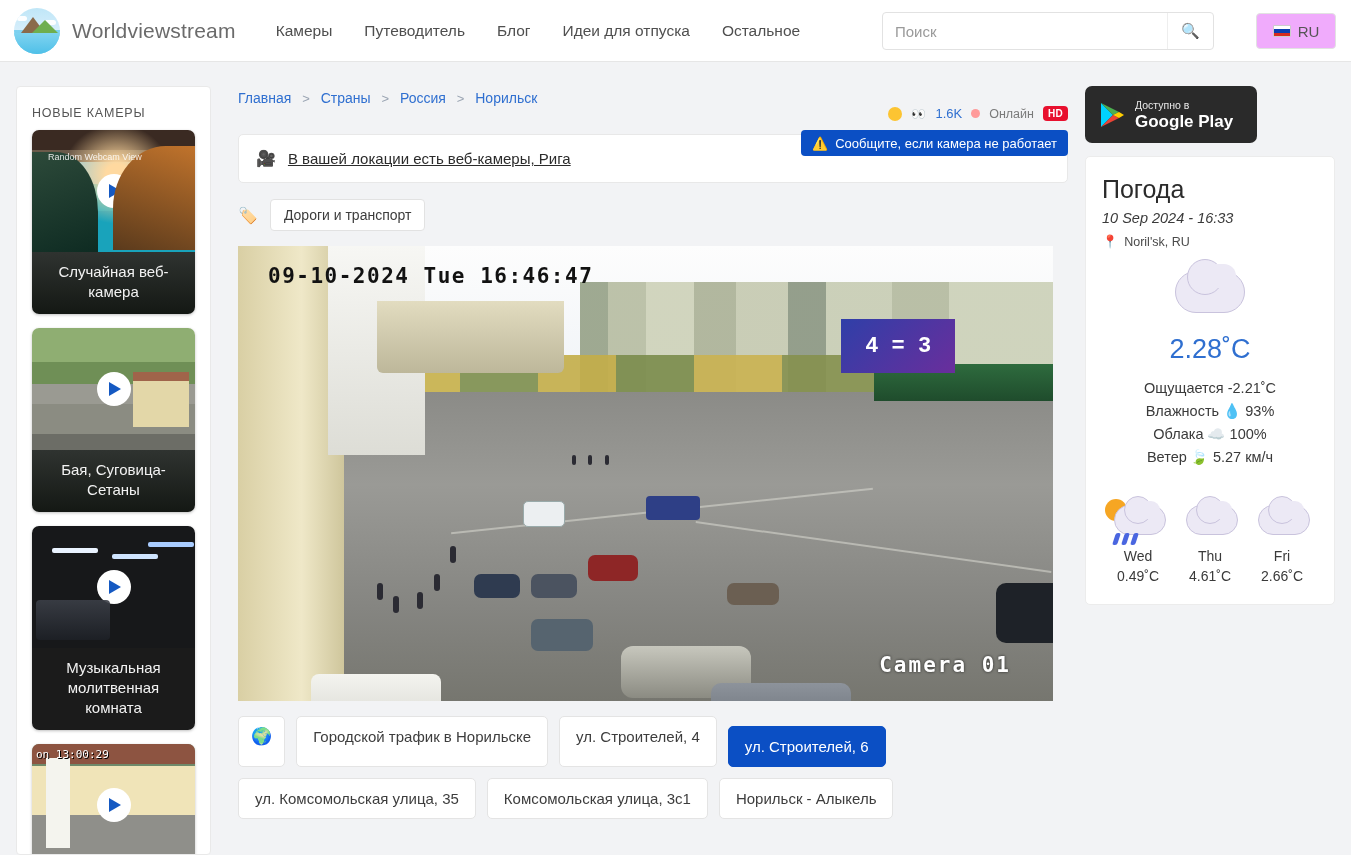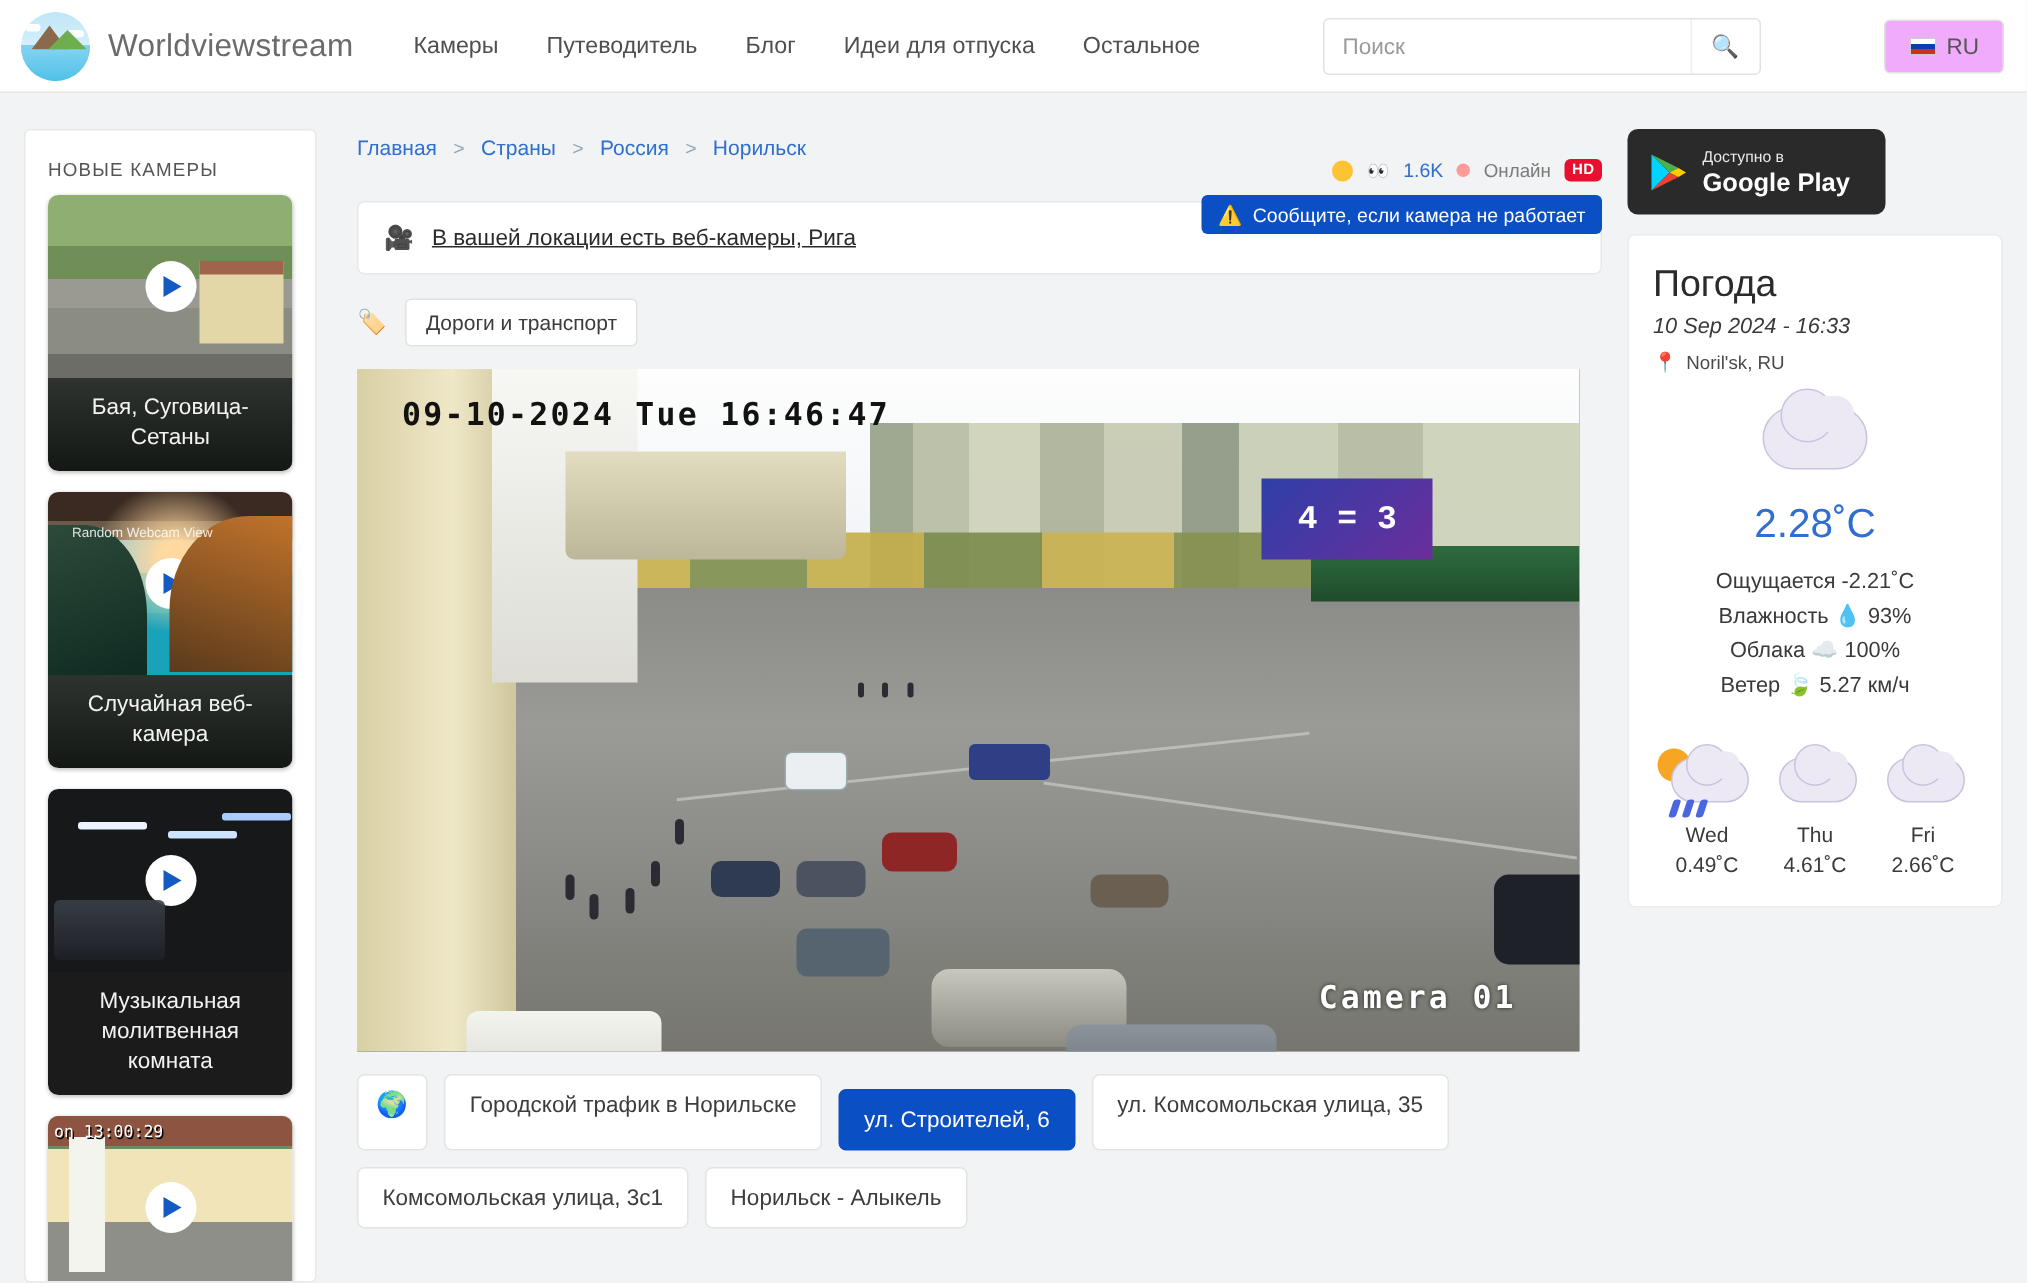--- a/index.html
+++ b/index.html
@@ -56,21 +56,21 @@
   .brand {
     margin-left: 12px;
     font-size: 21px; color: #6b6b6b; letter-spacing: .2px;
   }
   .nav { display: flex; align-items: center; margin-left: 40px; gap: 32px; }
   .nav a {
     color: #4f4f4f; font-size: 15.5px; text-decoration: none; white-space: nowrap;
   }
   .search-box {
     position: absolute; left: 882px; top: 12px;
-    width: 292px; height: 38px;
+    width: 332px; height: 38px;
     border: 1px solid #e2e2e2; border-radius: 4px;
     background: #fff; display: flex; align-items: flex-start;
   }
   .search-input {
     border: 0; outline: 0; flex: 1; height: 100%;
     padding: 0 12px; font-size: 15px; color: #666;
     font-family: "Liberation Sans", sans-serif; background: transparent;
   }
   .search-input::placeholder { color: #9a9a9a; }
   .search-btn {
@@ -394,32 +394,32 @@
   <div class="lang-btn">
     <span class="flag-ru"></span>
     <span>RU</span>
   </div>
 </div>
 
 <aside class="sidebar">
   <div class="sidebar-title">НОВЫЕ КАМЕРЫ</div>
 
   <div class="cam-card">
-    <div class="cam-thumb thumb-b">
-      <div class="cam-play"></div>
-    </div>
-    <div class="cam-label grad">Бая, Суговица-Сетаны</div>
-  </div>
-
-  <div class="cam-card">
     <div class="cam-thumb thumb-a">
       <div class="ovl">Random Webcam View</div>
       <div class="cam-play"></div>
     </div>
     <div class="cam-label grad">Случайная веб-камера</div>
+  </div>
+
+  <div class="cam-card">
+    <div class="cam-thumb thumb-b">
+      <div class="cam-play"></div>
+    </div>
+    <div class="cam-label grad">Бая, Суговица-Сетаны</div>
   </div>
 
   <div class="cam-card">
     <div class="cam-thumb thumb-c">
       <div class="cam-play"></div>
     </div>
     <div class="cam-label dark2">Музыкальная молитвенная комната</div>
   </div>
 
   <div class="cam-card">
@@ -505,20 +505,21 @@
     <div class="person" style="left:43%;top:46%;height:10px;width:4px;"></div>
     <div class="person" style="left:45%;top:46%;height:10px;width:4px;"></div>
 
     <div class="video-ts">09-10-2024 Tue 16:46:47</div>
     <div class="video-cam">Camera 01</div>
   </div>
 
   <div class="chips">
     <div class="chip globe">🌍</div>
     <div class="chip">Городской трафик в Норильске</div>
+    <div class="chip">ул. Строителей, 4</div>
     <div class="chip active">ул. Строителей, 6</div>
     <div class="chip">ул. Комсомольская улица, 35</div>
     <div class="chip">Комсомольская улица, 3с1</div>
     <div class="chip">Норильск - Алыкель</div>
   </div>
 </main>
 
 <aside class="right">
   <div class="gplay">
     <svg width="26" height="28" viewBox="0 0 26 28">

